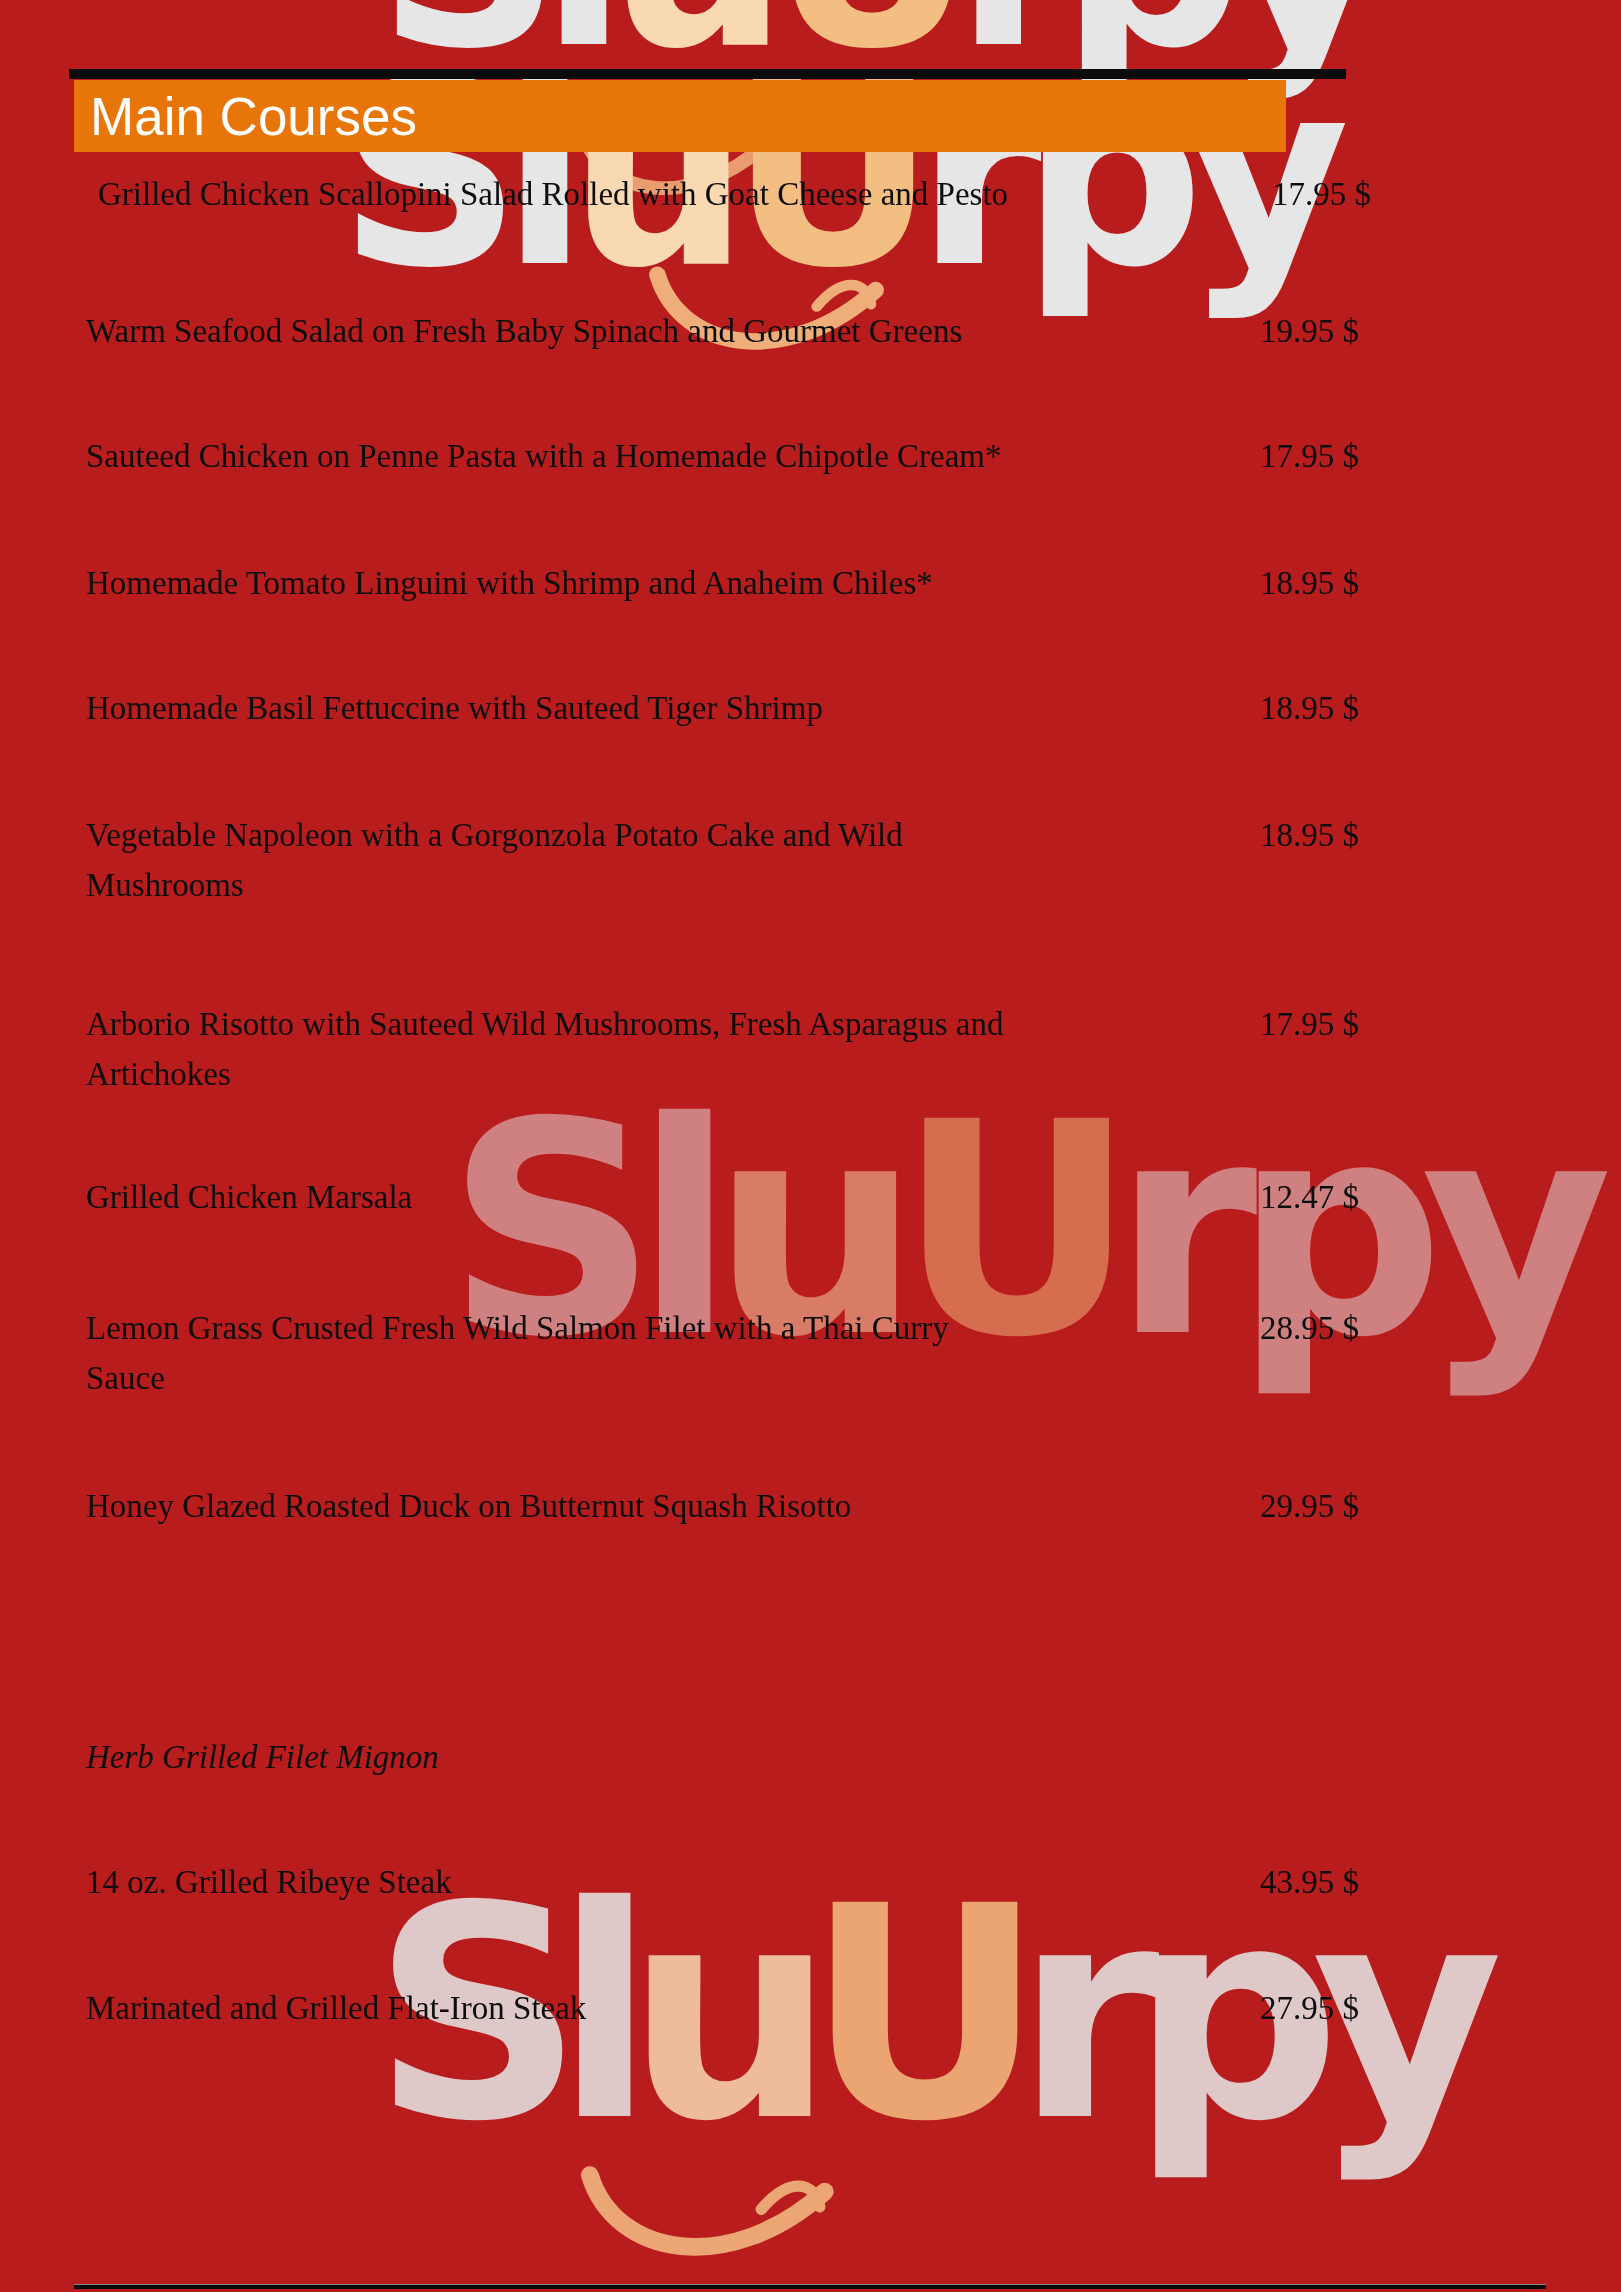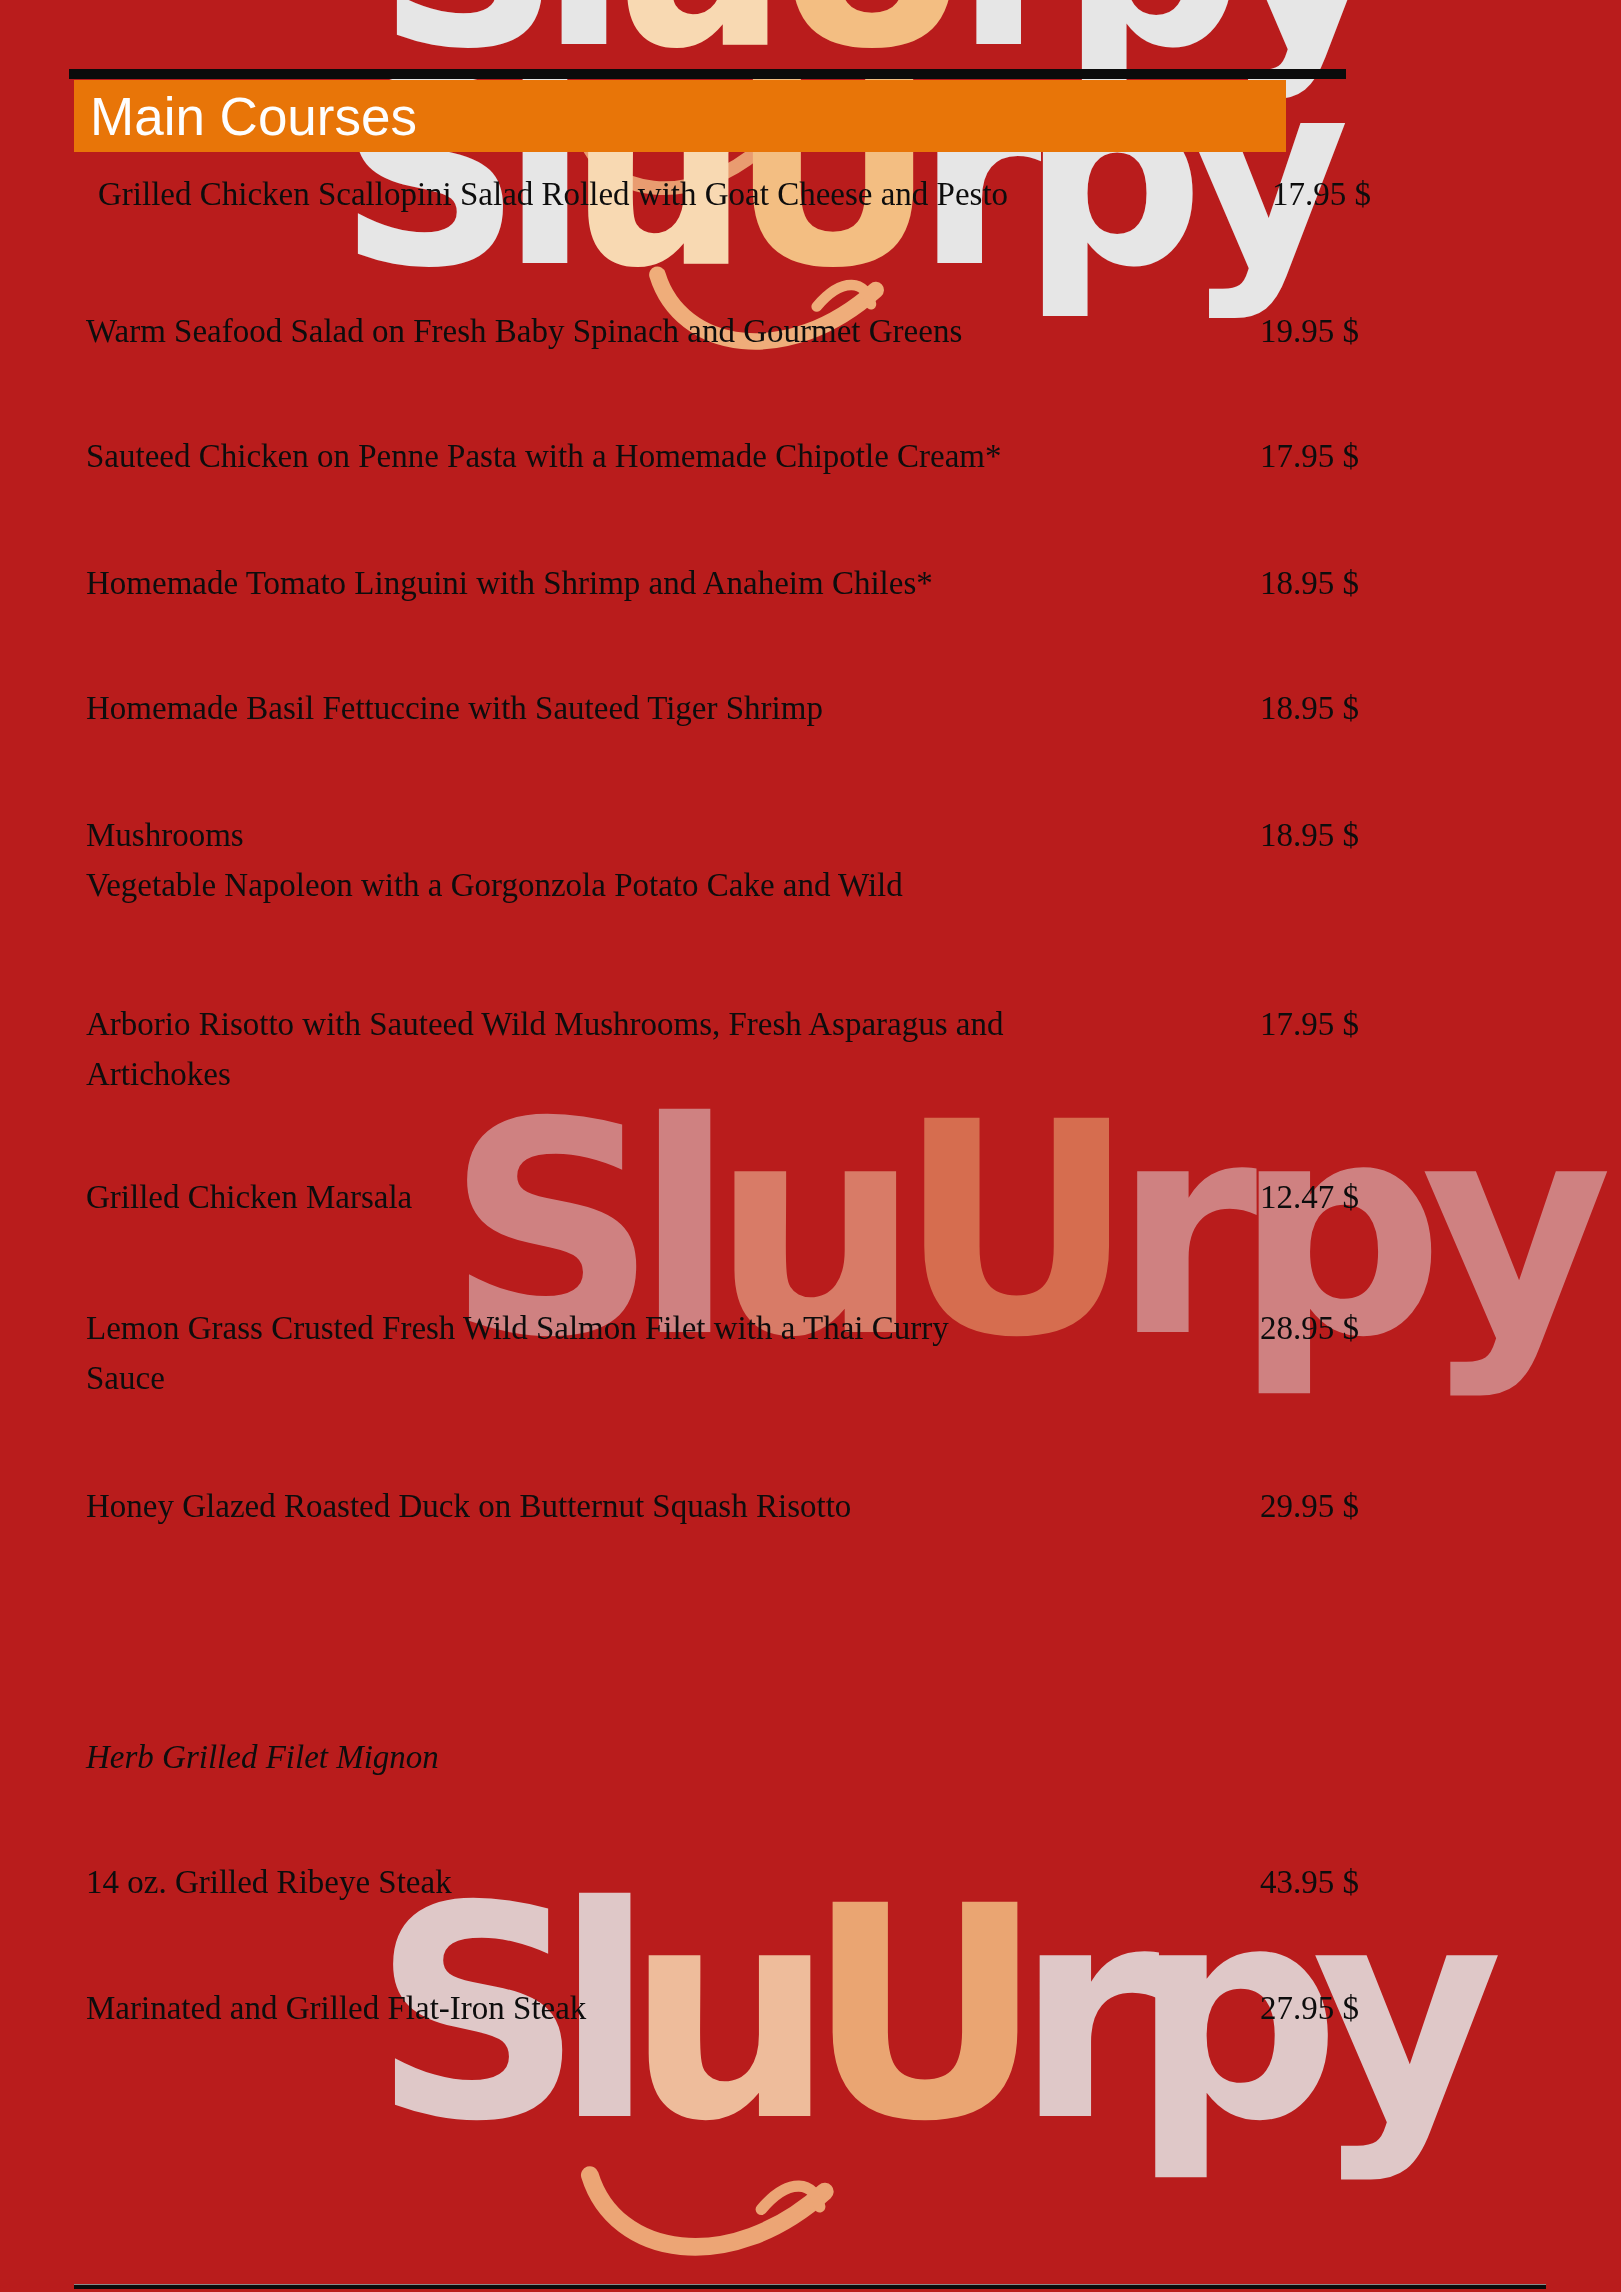--- a/index.html
+++ b/index.html
@@ -126,22 +126,22 @@
         <div class="price">18.95 $</div>
       </div>
       <div class="row" style="top: 683px;">
         <div class="item-name">
           <span class="line">Homemade Basil Fettuccine with Sauteed Tiger Shrimp</span>
         </div>
         <div class="price">18.95 $</div>
       </div>
       <div class="row" style="top: 810px;">
         <div class="item-name">
+          <span class="line">Vegetable Napoleon with a Gorgonzola Potato Cake and Wild</span>
           <span class="line">Mushrooms</span>
-          <span class="line">Vegetable Napoleon with a Gorgonzola Potato Cake and Wild</span>
         </div>
         <div class="price">18.95 $</div>
       </div>
       <div class="row" style="top: 999px;">
         <div class="item-name">
           <span class="line">Arborio Risotto with Sauteed Wild Mushrooms, Fresh Asparagus and</span>
           <span class="line">Artichokes</span>
         </div>
         <div class="price">17.95 $</div>
       </div>

